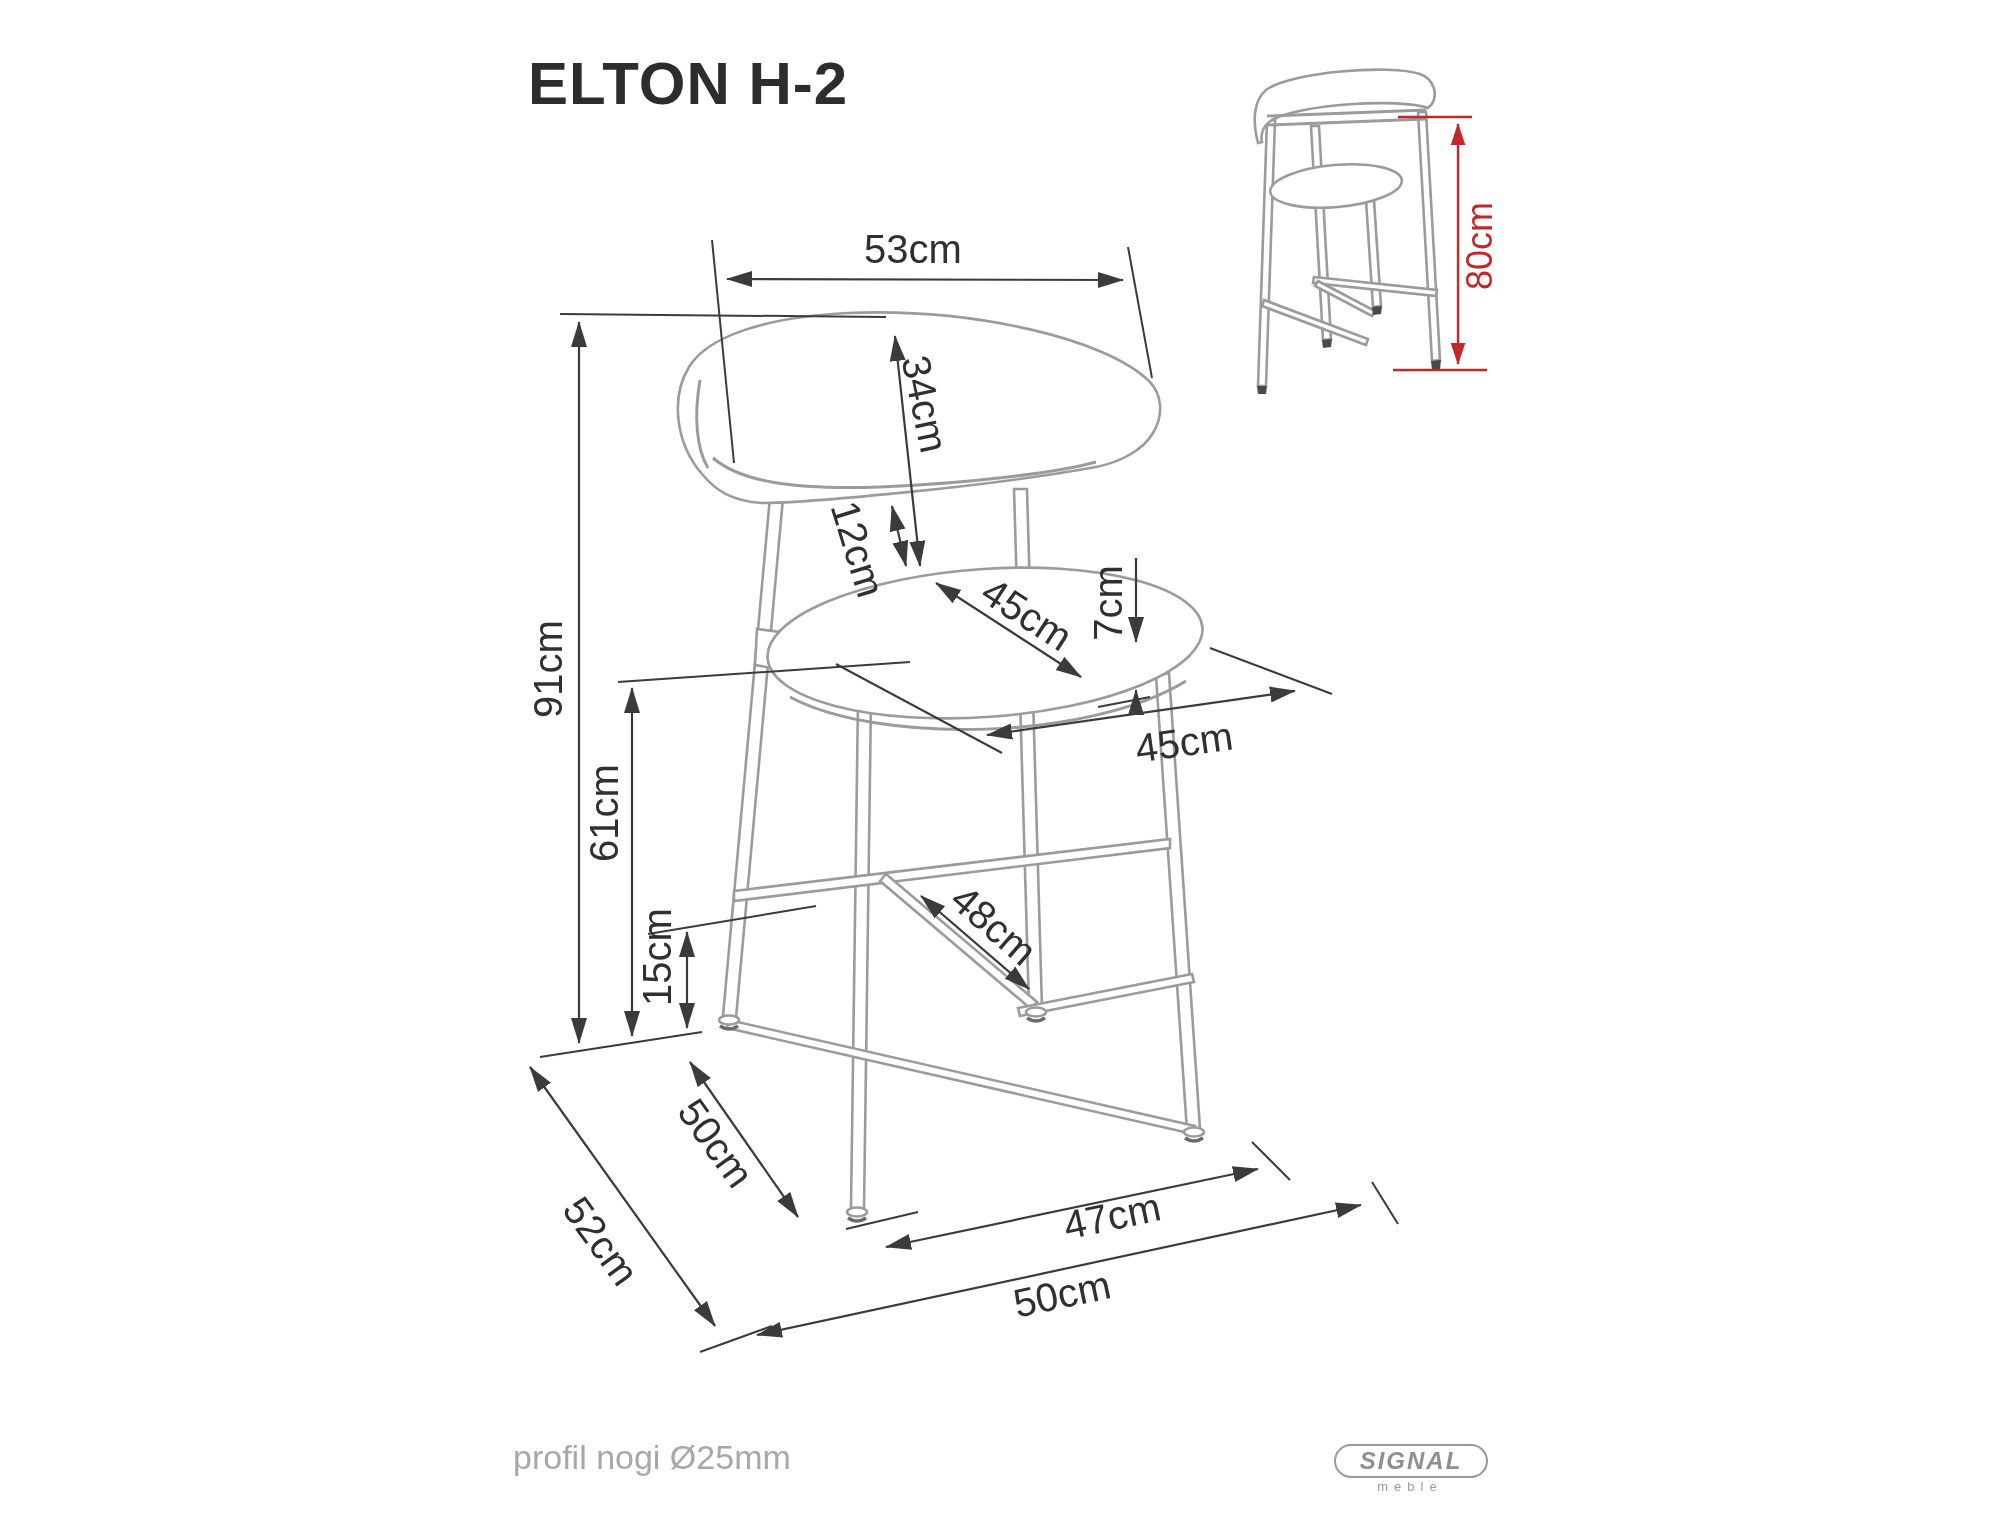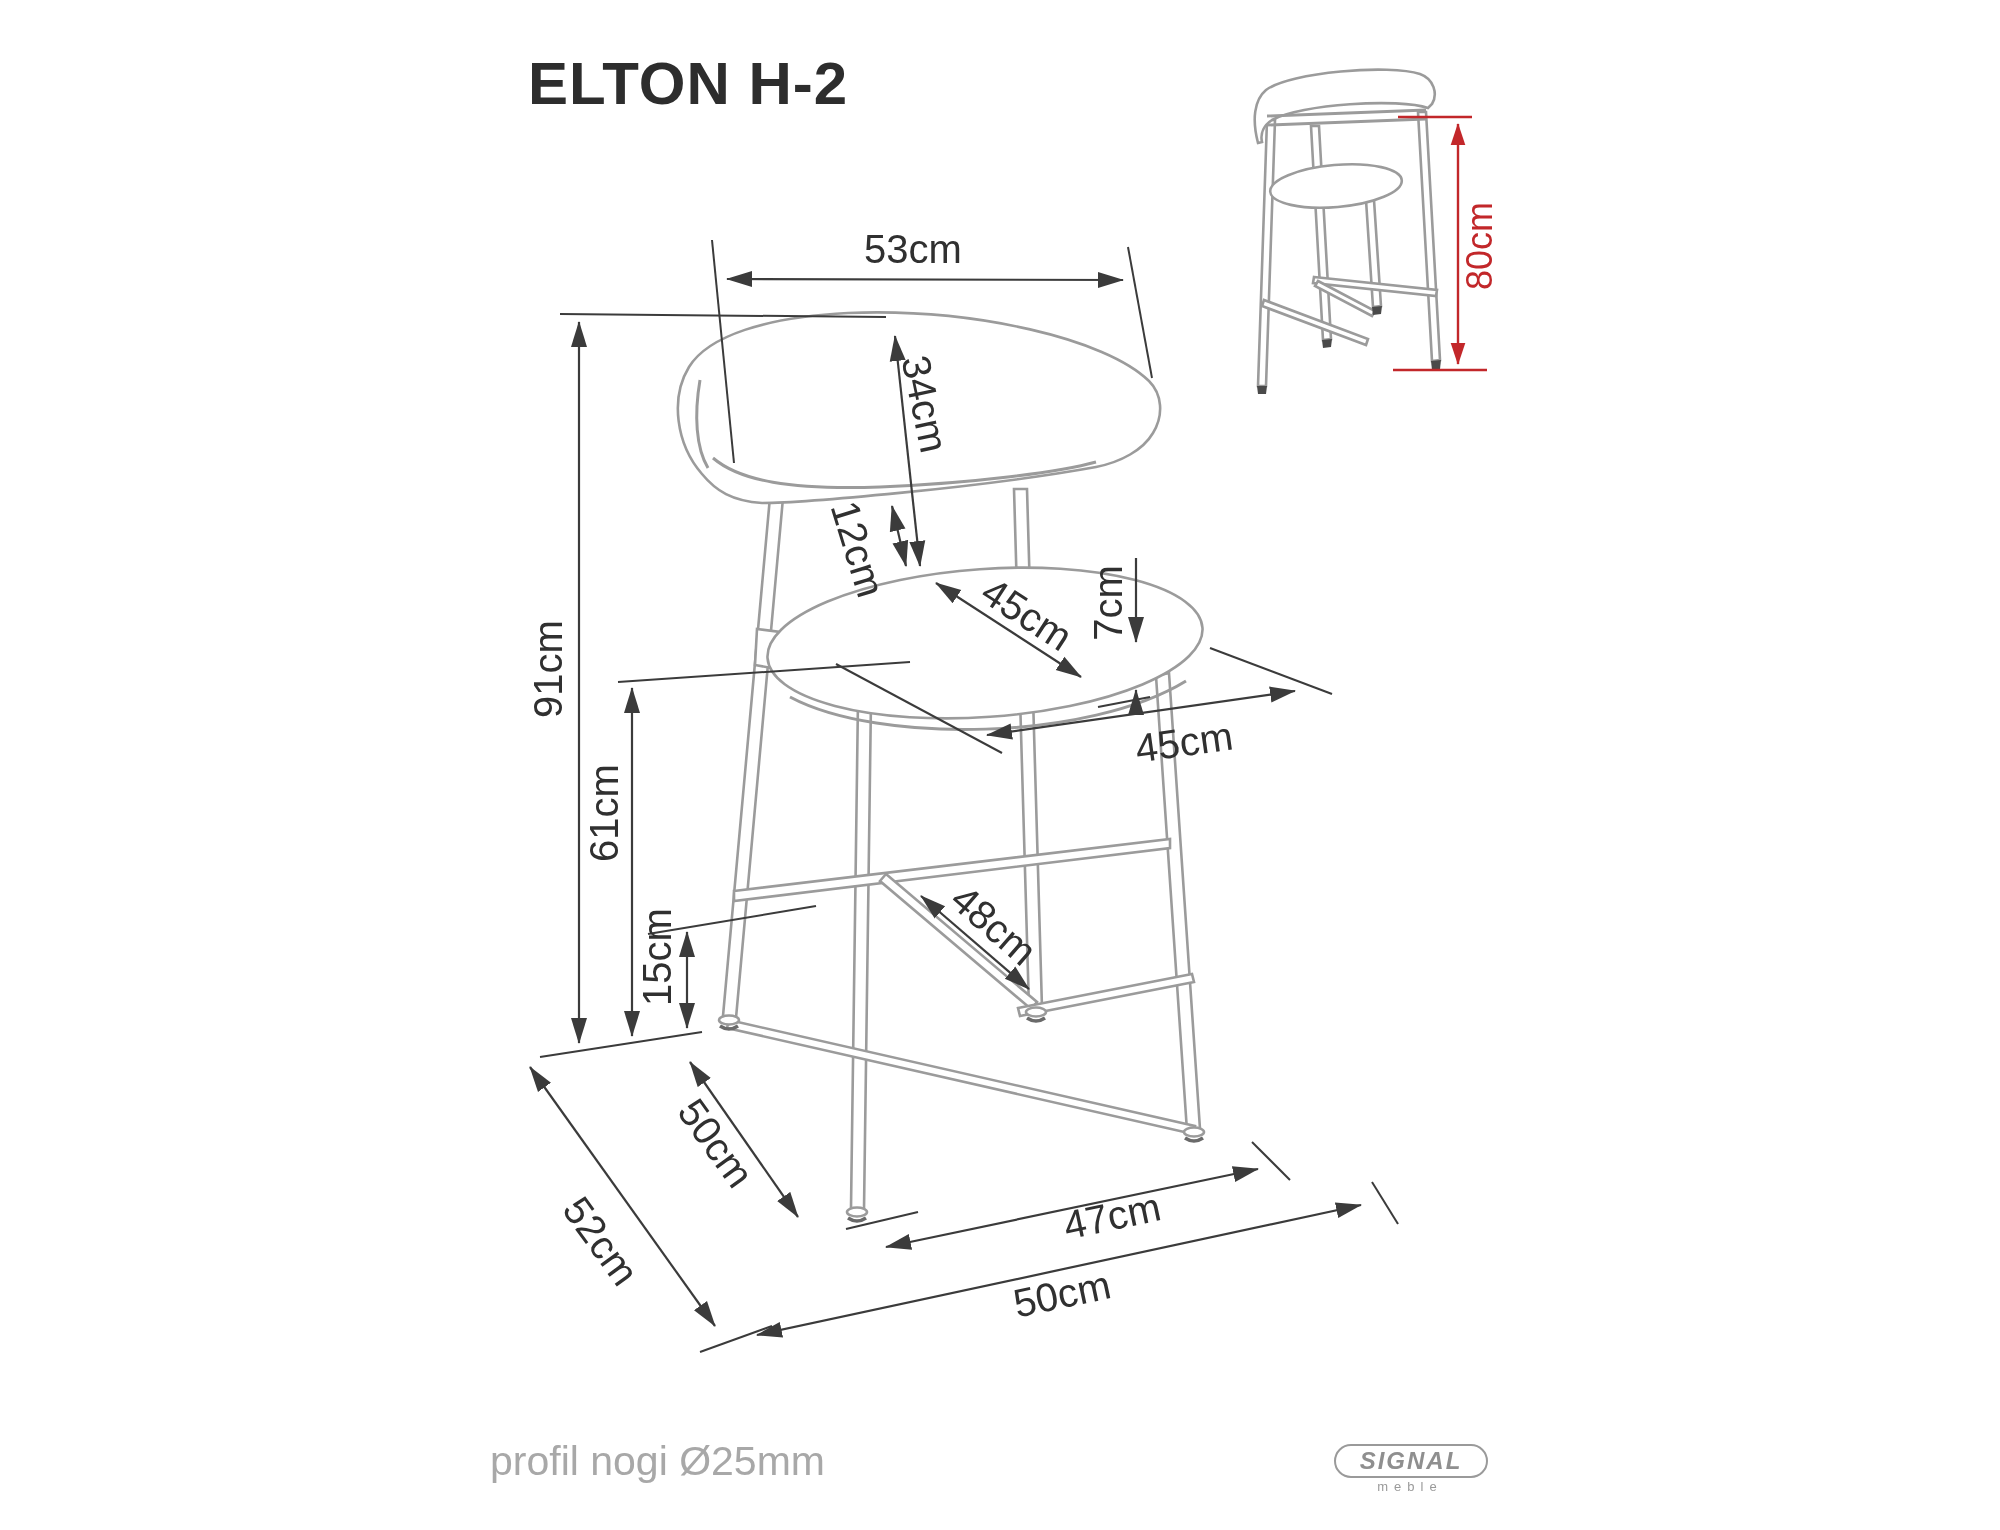--- a/index.html
+++ b/index.html
@@ -1,21 +1,21 @@
 <!DOCTYPE html>
 <html><head>
 <meta charset="utf-8">
 <style>
   html,body{margin:0;padding:0;background:#ffffff;}
   #stage{position:relative;width:2000px;height:1530px;background:#ffffff;overflow:hidden;
          font-family:"Liberation Sans", sans-serif;}
   #drawing{position:absolute;left:0;top:0;}
   .page-title{position:absolute;left:528px;top:26px;font-size:60px;font-weight:bold;
               color:#2d2d2d;letter-spacing:1px;white-space:nowrap;margin-top:23px;}
-  .footnote{position:absolute;left:490px;top:1438px;font-size:41px;color:#a8a8a8;white-space:nowrap;}
+  .footnote{position:absolute;left:513px;top:1438px;font-size:34px;color:#a8a8a8;white-space:nowrap;}
   .logo{position:absolute;left:1334px;top:1444px;width:160px;}
   .logo-pill{width:150px;height:30px;border:2.5px solid #9a9a9a;border-radius:17px;
              display:flex;align-items:center;justify-content:center;}
   .logo-name{font-size:24px;font-weight:bold;font-style:italic;color:#8f8f8f;letter-spacing:2px;}
   .logo-sub{font-size:13px;color:#9a9a9a;letter-spacing:6px;text-align:center;margin-top:1px;
             padding-right:8px;}
   svg text{font-family:"Liberation Sans", sans-serif;font-size:40px;fill:#303030;}
   svg text.red{font-size:36px;fill:#c2272a;}
   .dim{stroke:#3b3b3b;stroke-width:2.2;fill:none;}
   .ext{stroke:#3b3b3b;stroke-width:2;fill:none;}

